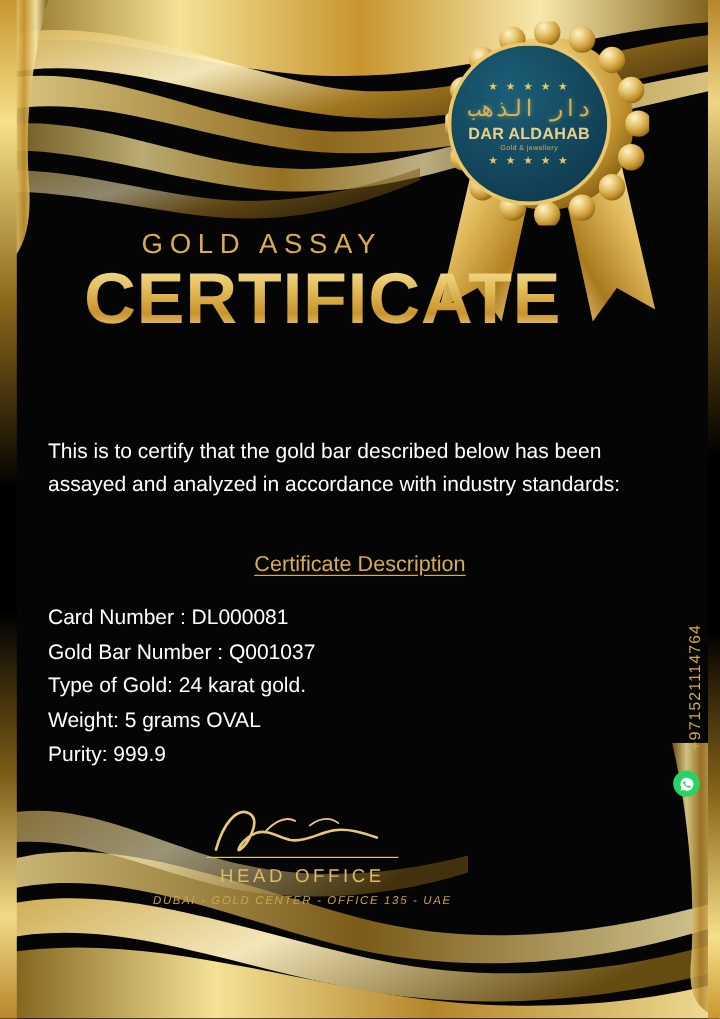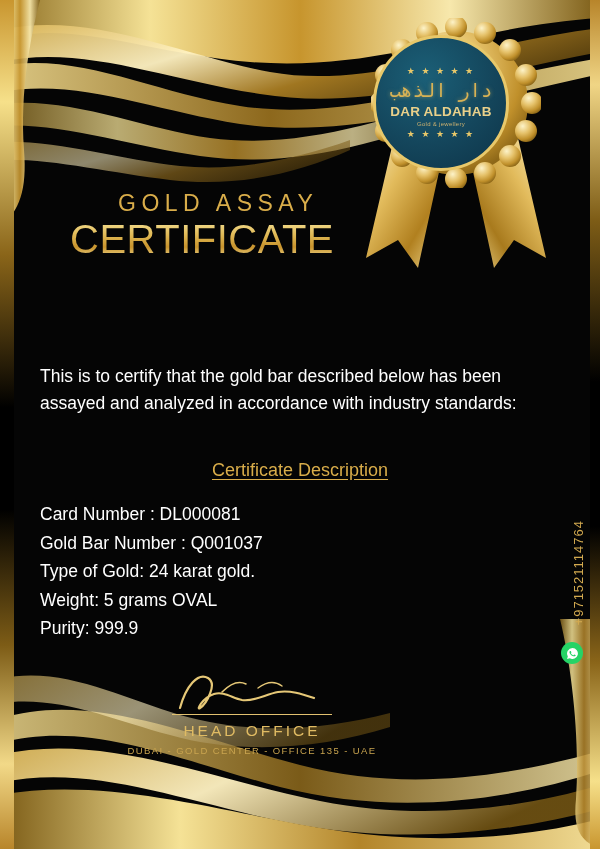--- a/index.html
+++ b/index.html
@@ -114,22 +114,22 @@
   .title-small {
     color: #d9ad4a;
     font-size: 23px;
     letter-spacing: 5.5px;
     font-weight: 500;
     font-family: "Liberation Sans", sans-serif;
     margin-left: 48px;
   }
   .title-big {
     margin-top: 2px;
-    font-size: 40px;
-    font-weight: normal;
+    font-size: 60px;
+    font-weight: bold;
     letter-spacing: 0.5px;
     line-height: 1;
     background: linear-gradient(180deg,#f7e49b 0%, #e0b955 40%, #c8932c 70%, #f2dd95 100%);
     -webkit-background-clip: text;
     background-clip: text;
     color: #dcb04b;
     -webkit-text-fill-color: transparent;
   }
 
   
@@ -185,20 +185,21 @@
     color: #e0bb63;
     font-size: 15.5px;
     letter-spacing: 3px;
   }
   .office-addr {
     color: #c9a44f;
     font-size: 9.5px;
     letter-spacing: 1.4px;
     line-height: 1.5;
     margin-top: 4px;
+    font-style: italic;
   }
 
   
   .side-phone {
     position: absolute;
     right: 14px;
     top: 520px;
     color: #d3aa50;
     font-size: 13px;
     letter-spacing: 1px;

